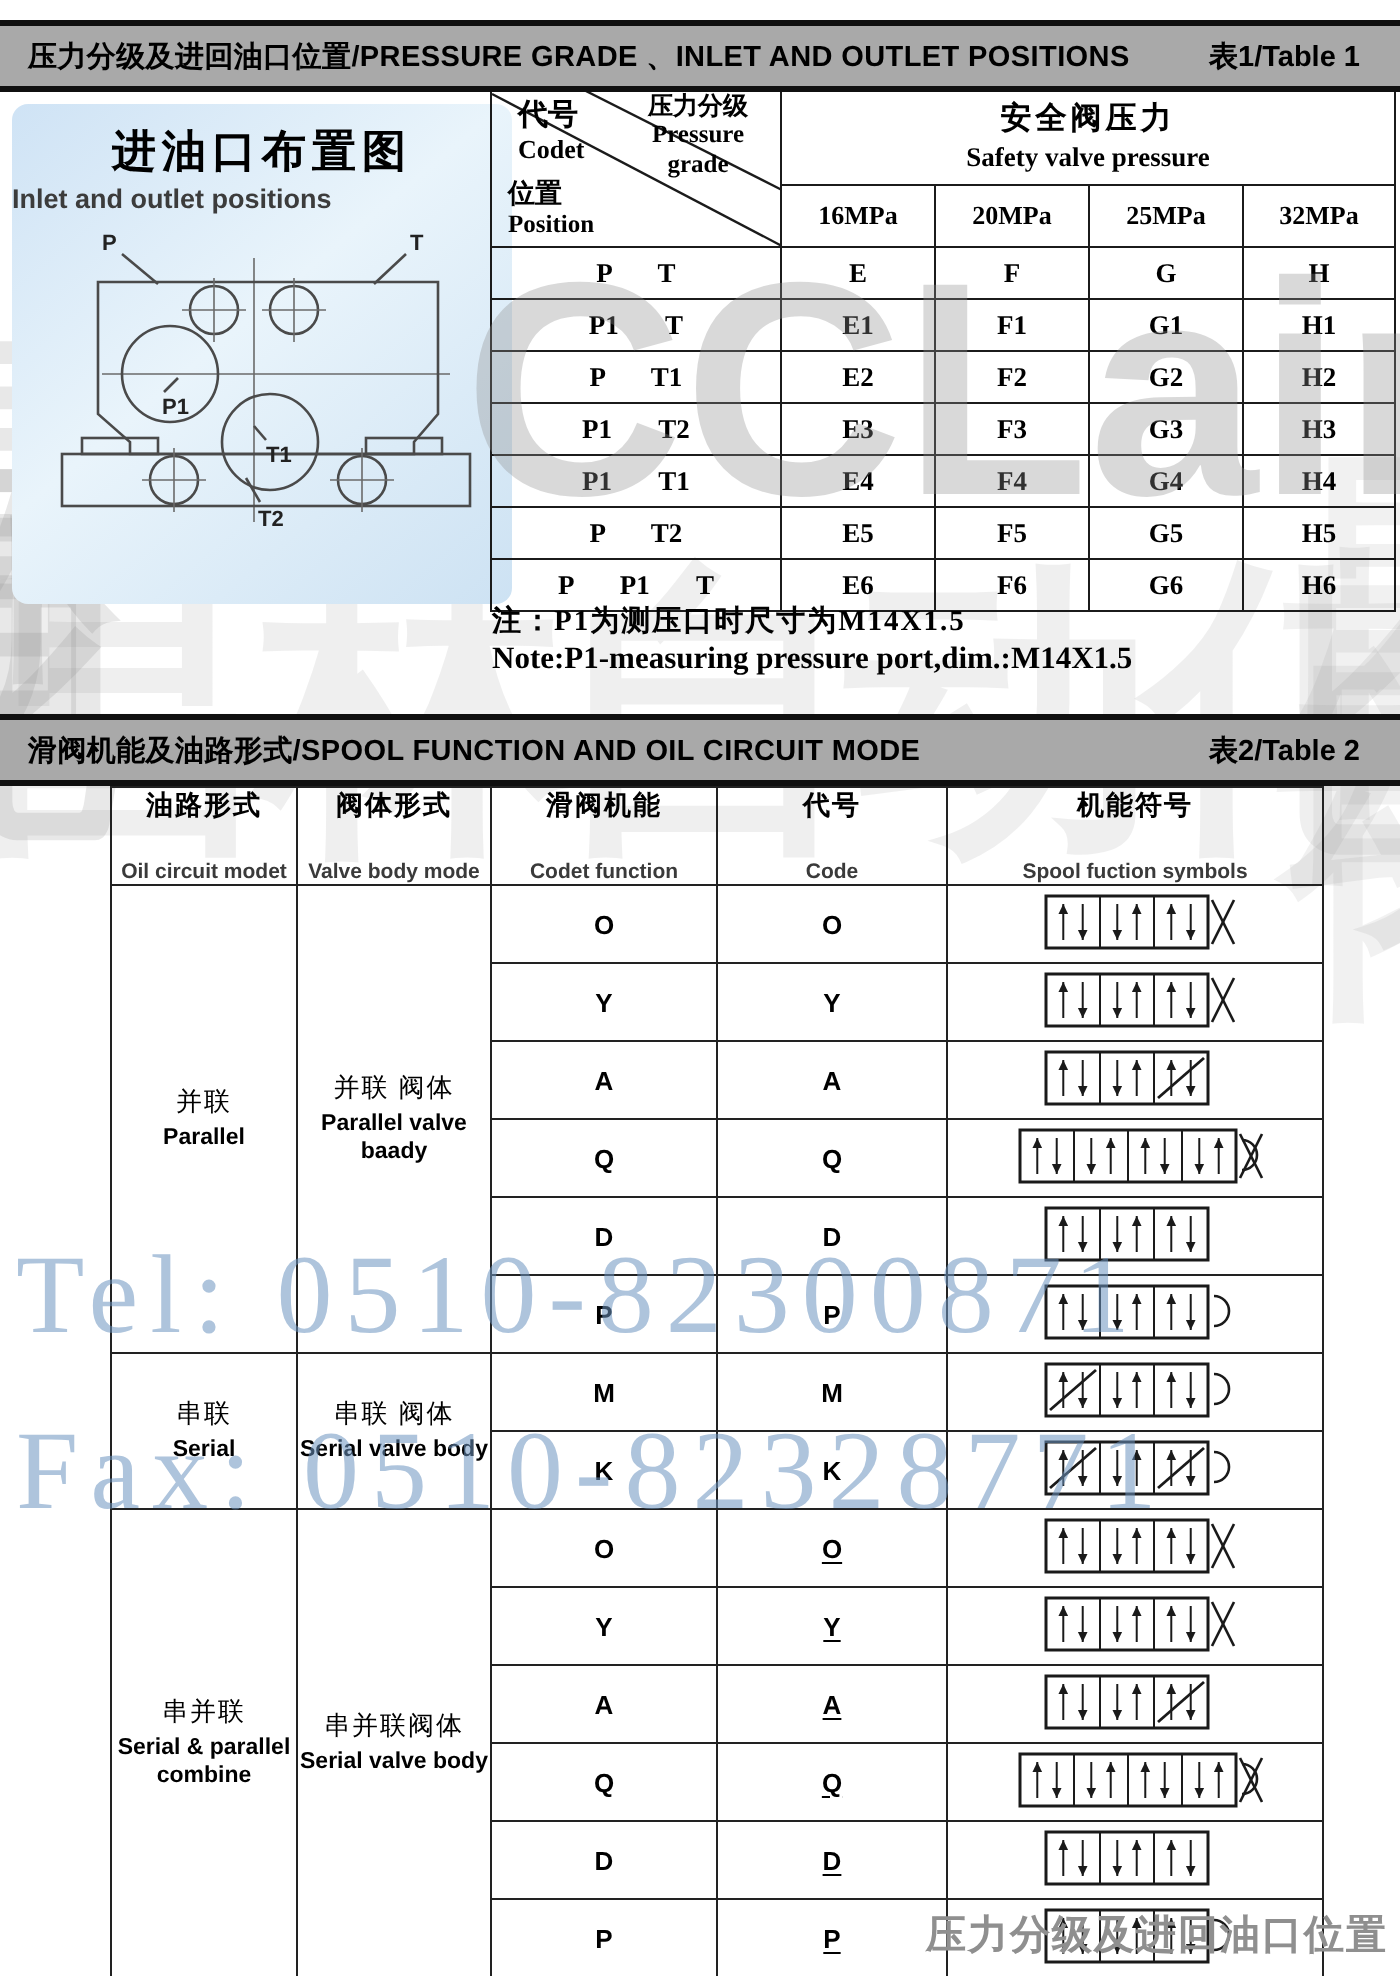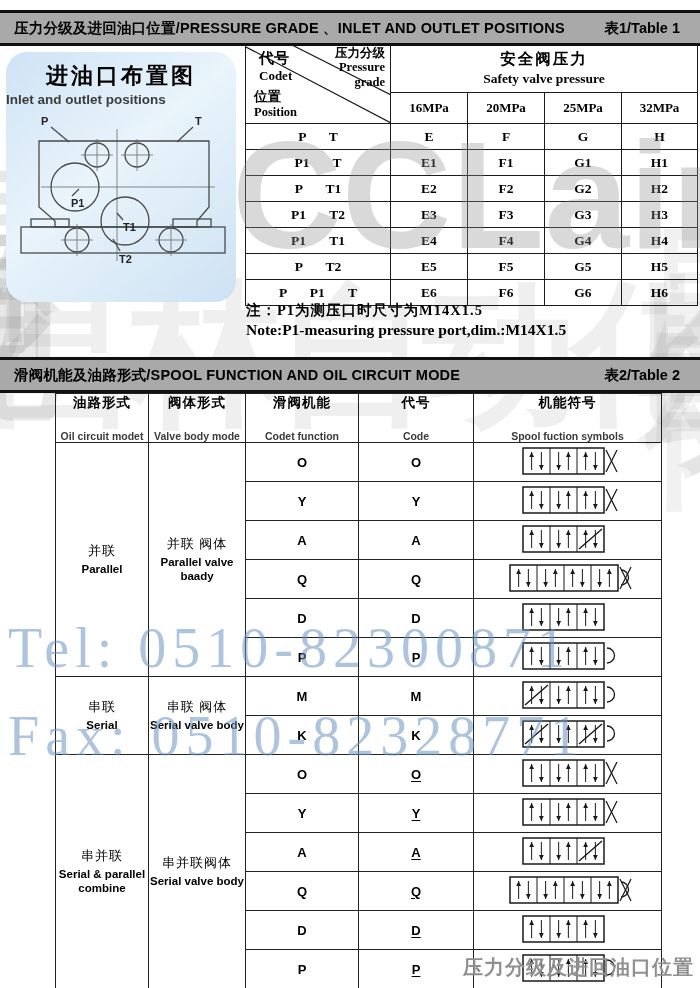--- a/index.html
+++ b/index.html
@@ -9,41 +9,41 @@
   
   .bar{position:absolute;left:0;right:0;height:22px;background:#a9a9a9;
        border-top:3px solid #101010;border-bottom:3px solid #101010;
        display:flex;align-items:center;padding:4px 14px;z-index:2;}
   .bar .title{flex:1;font-weight:bold;font-size:14.5px;letter-spacing:.2px;white-space:nowrap}
   .bar .ref{font-weight:bold;font-size:14.5px;white-space:nowrap;margin-right:6px}
   #bar1{top:10px}
   #bar2{top:357px}
 
   
-  .dpanel{position:absolute;left:6px;top:52px;width:230px;height:250px;z-index:1;
+  .dpanel{position:absolute;left:6px;top:52px;width:250px;height:250px;z-index:1;
           background:linear-gradient(140deg,#cfe3f5 0%,#e9f4fb 45%,#cde2f3 100%);
-          border-radius:21px;}
+          border-radius:8px;}
   .dtitle{margin-top:9px;text-align:center;font-size:22px;font-weight:bold;letter-spacing:3px}
   .dsub{text-align:left;font-size:13.5px;font-weight:bold;color:#3c3c3c;margin-top:1px}
   svg.diagram{display:block;margin:4px auto 0}
   svg.diagram .s{fill:none;stroke:#4a4a4a;stroke-width:1.3}
   svg.diagram .thin{stroke:#6a6a6a;stroke-width:.8}
   svg.diagram text{font-family:"Liberation Sans",sans-serif;font-size:11px;font-weight:bold;fill:#222}
 
   
   table{border-collapse:collapse;table-layout:fixed}
   .t1{position:absolute;left:245px;top:42px;width:452px;z-index:1;
       font-family:"Liberation Serif",serif;background:transparent}
   .t1 th,.t1 td{border:1.5px solid #1b1b1b;padding:0;text-align:center}
   .t1 .corner{position:relative;width:145px}
   .t1 .corner svg{position:absolute;left:0;top:0}
   .cc{position:absolute;font-weight:bold;line-height:1.15}
   .ck{top:7px;left:13px;text-align:left;font-size:15px}
   .ck .en{font-size:13px}
-  .cg{top:3px;right:5px;text-align:right;font-size:12.5px;width:72px}
+  .cg{top:3px;right:5px;font-size:12.5px;width:72px}
   .cp{bottom:3px;left:8px;text-align:left;font-size:13.5px}
   .cp .en{font-size:12.5px}
   .safety .cn{font-size:15.5px;font-weight:bold;letter-spacing:2px}
   .safety .en{font-size:13.5px;font-weight:bold;margin-top:1px}
   .hr1{height:50px}
   .hr2 th{height:30px;font-size:13px;font-weight:600}
   .t1 tbody td{height:25px;font-size:13.5px;font-weight:bold}
   .t1 .pos{word-spacing:20px}
 
   

